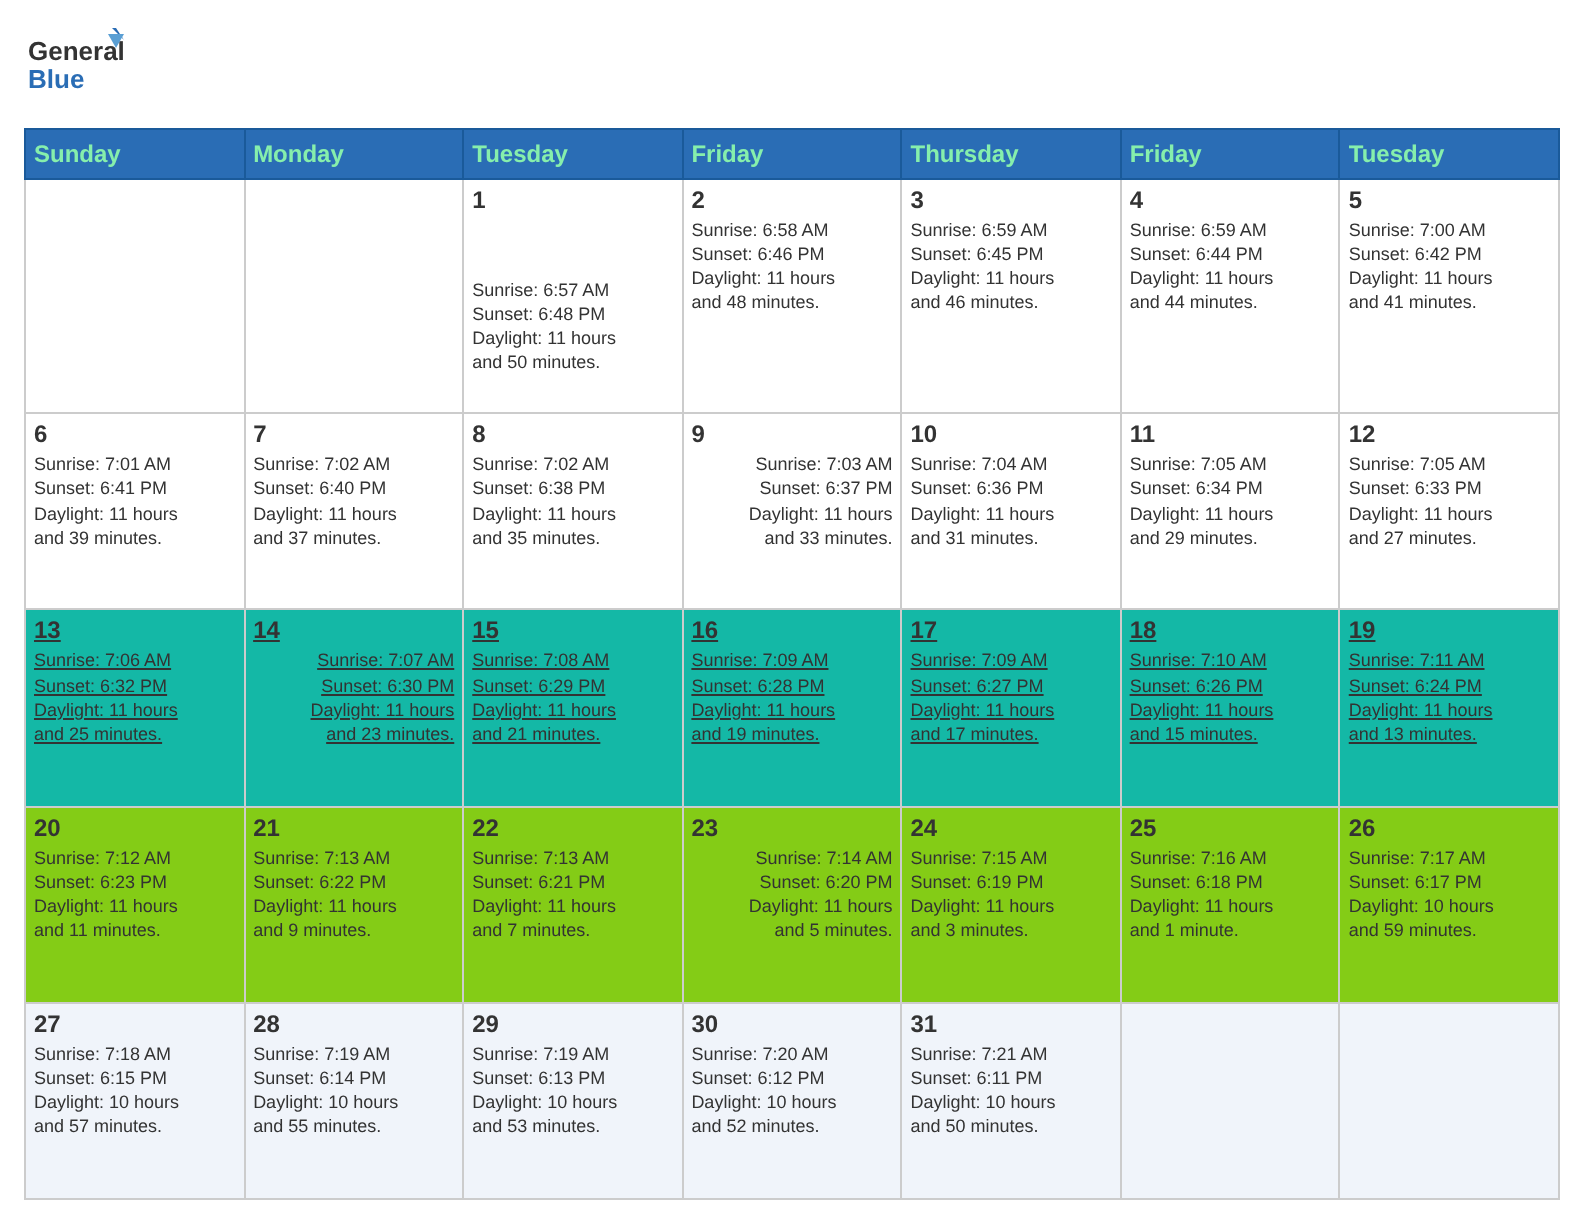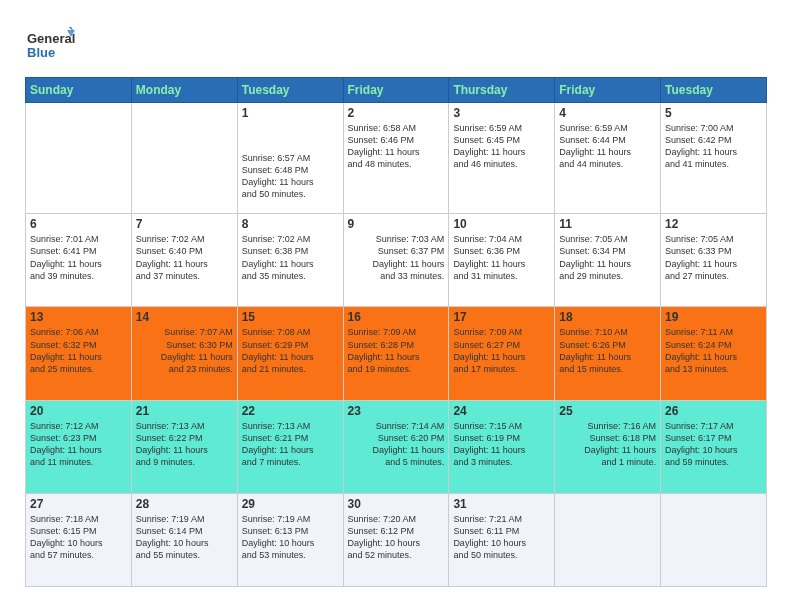--- a/index.html
+++ b/index.html
@@ -6,21 +6,21 @@
     body {
       width: 792px;
       height: 612px;
       font-family: Arial, sans-serif;
       background: #fff;
       overflow: hidden;
     }
     .page {
       width: 792px;
       height: 612px;
-      padding: 25px;
+      padding: 12px;
       display: flex;
       flex-direction: column;
     }
     .header {
       display: flex;
       justify-content: space-between;
       align-items: flex-start;
       margin-bottom: 10px;
     }
     .logo {
@@ -78,22 +78,22 @@
     .empty-cell {
       background: #f9f9f9;
     }
     tr:nth-child(even) td {
       background: #f0f4fa;
     }
     tr:nth-child(odd) td {
       background: #fff;
     }
     tr:nth-child(2) td { background: #fff; }
-    tr:nth-child(3) td { background: #f97316; }
-    tr:nth-child(4) td { background: #5eead4; }
+    tr:nth-child(3) td { background: #14b8a6; text-decoration: underline; }
+    tr:nth-child(4) td { background: #84cc16; }
     tr:nth-child(5) td { background: #f0f4fa; }
     tr:nth-child(6) td { background: #fff; }
     tr:nth-child(7) td { background: #f0f4fa; }
   </style>
 </head>
 <body>
 
 <div class="page">
   <div class="header">
     <div class="logo">
@@ -295,21 +295,21 @@
           </td>
           <td>
             <span class="day-number">24</span>
             <div class="cell-content" style="white-space: pre-line;">Sunrise: 7:15 AM
 Sunset: 6:19 PM
 Daylight: 11 hours
 and 3 minutes.</div>
           </td>
           <td>
             <span class="day-number">25</span>
-            <div class="cell-content" style="white-space: pre-line; text-align: right;">Sunrise: 7:16 AM
+            <div class="cell-content" style="white-space: pre-line;">Sunrise: 7:16 AM
 Sunset: 6:18 PM
 Daylight: 11 hours
 and 1 minute.</div>
           </td>
           <td>
             <span class="day-number">26</span>
             <div class="cell-content" style="white-space: pre-line;">Sunrise: 7:17 AM
 Sunset: 6:17 PM
 Daylight: 10 hours
 and 59 minutes.</div>

